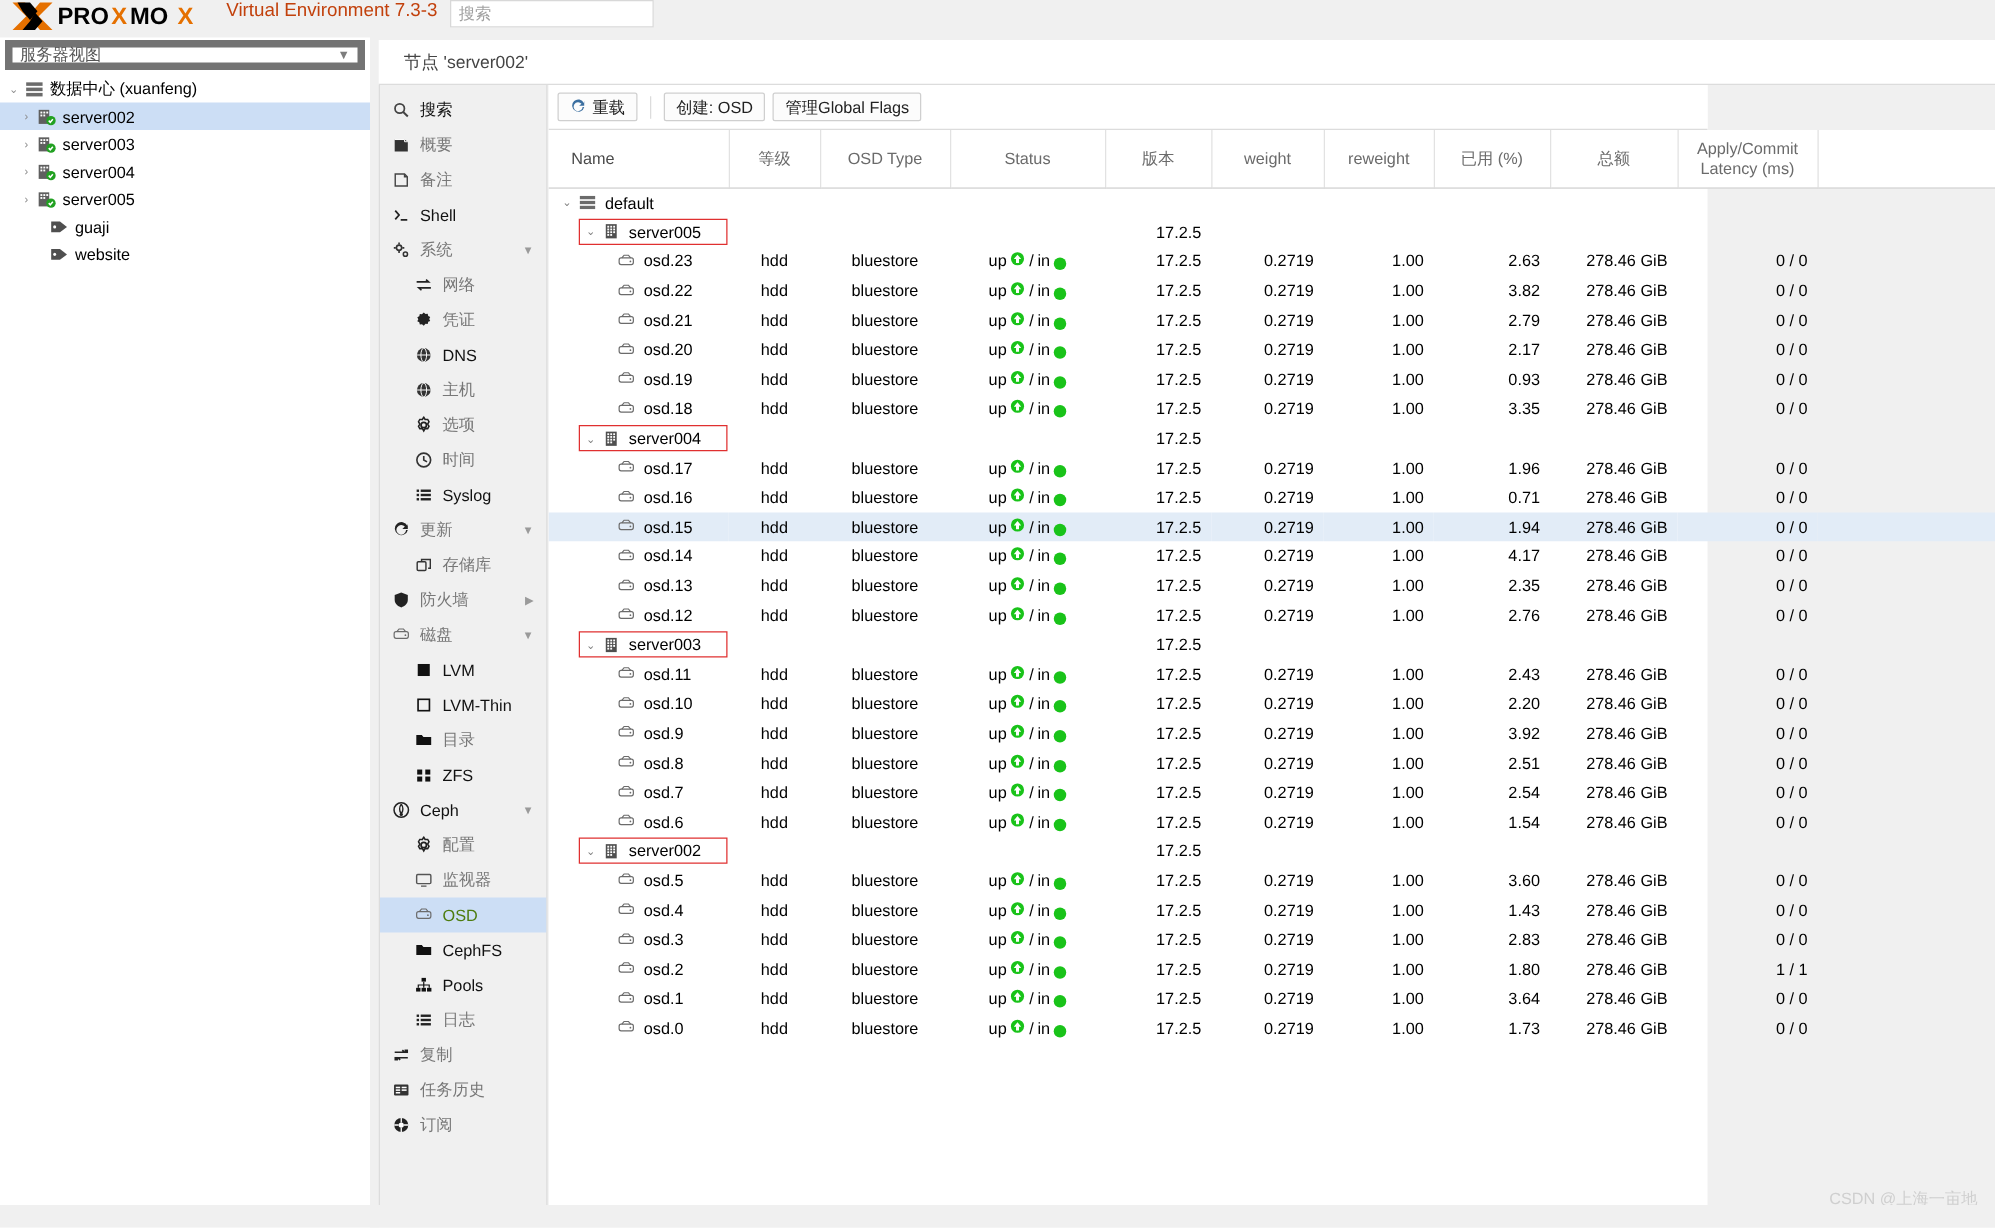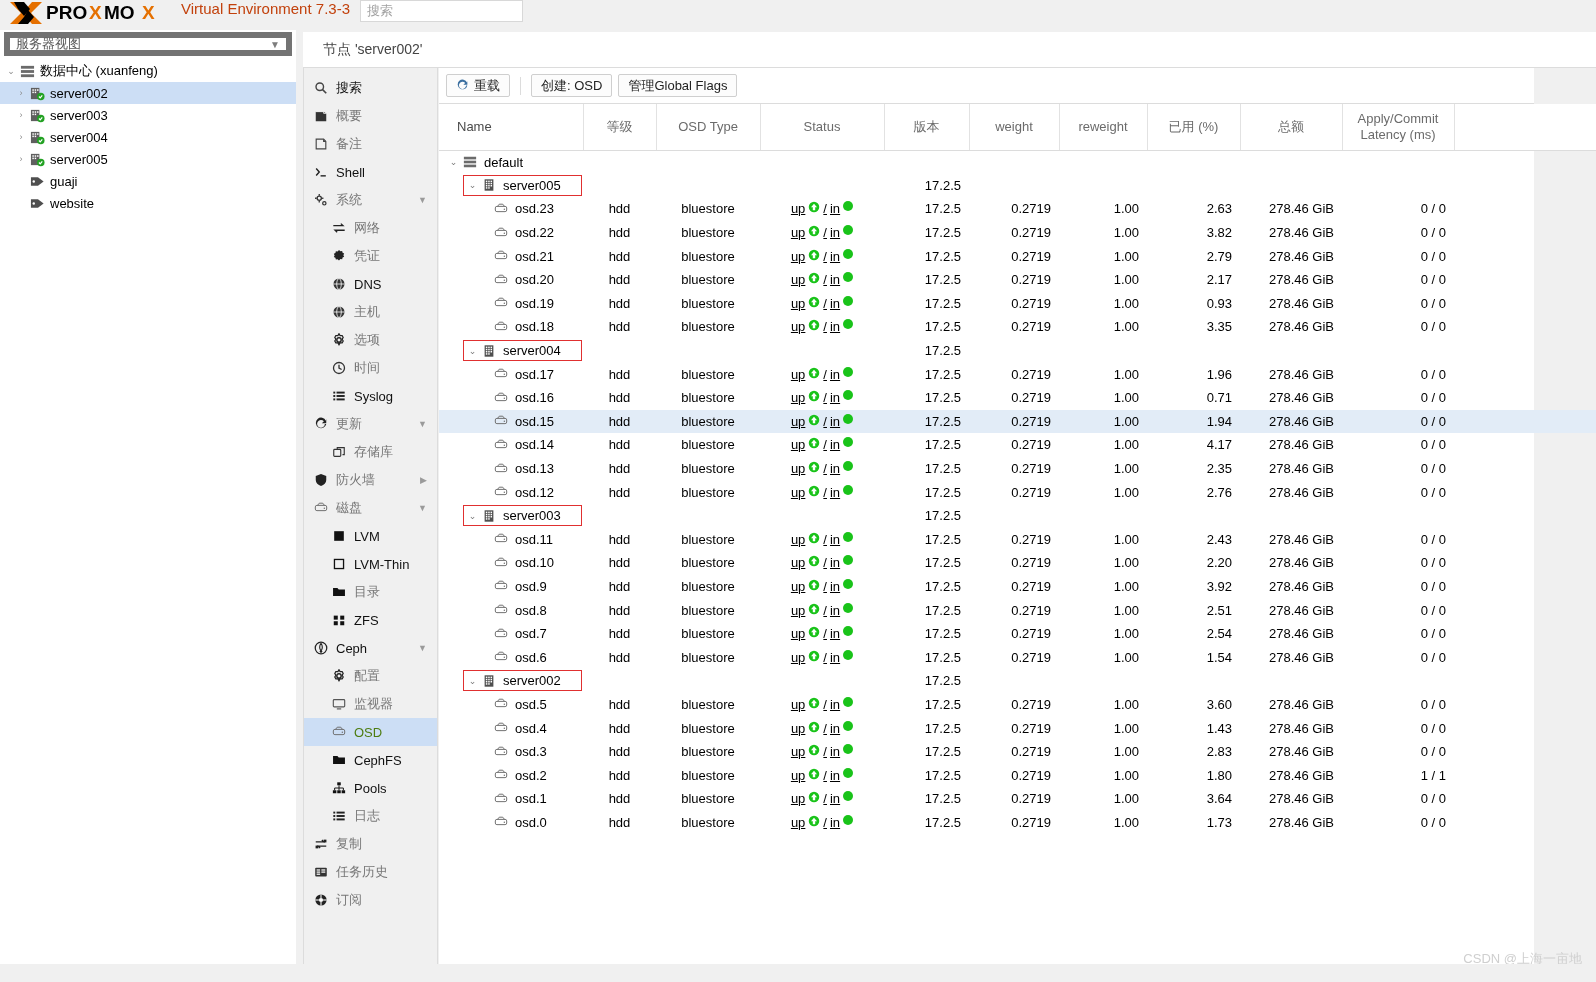--- a/index.html
+++ b/index.html
@@ -40,21 +40,21 @@
   .tree { position:absolute; left:0; top:30px; width:296px; }
   .tree-row {
     height:22px; display:flex; align-items:center; font-size:13px; color:#000;
     padding-left:4px; white-space:nowrap;
   }
   .tree-row.sel { background:#ccdef5; }
   .tree-arrow { width:14px; text-align:center; color:#8a8a8a; font-size:9px; flex:0 0 14px; }
   .tree-ic { width:19px; flex:0 0 19px; display:flex; align-items:center; justify-content:center; }
   .tree-row .lbl { margin-left:3px; }
   .indent1 { padding-left:14px; }
-  .indent2 { padding-left:14px; }
+  .indent2 { padding-left:24px; }
 
   
   .navcol {
     position:absolute; left:303px; top:68px; width:135px; height:896px;
     background:#f0f0f0; border-right:1px solid #dcdcdc; border-left:1px solid #dcdcdc;
     padding-top:6px;
   }
   .nav-item {
     height:28px; display:flex; align-items:center; font-size:13px; color:#777;
     padding-left:10px; position:relative; white-space:nowrap;
@@ -65,21 +65,21 @@
   .nav-item .nic { width:20px; flex:0 0 20px; display:flex; align-items:center; }
   .nav-item .ntxt { margin-left:2px; }
   .nav-item .narrow { position:absolute; right:10px; color:#9a9a9a; font-size:9px; }
 
   
   .nodehdr {
     position:absolute; left:303px; top:32px; width:1293px; height:36px;
     background:#fff; border-bottom:1px solid #dcdcdc; display:flex; align-items:center;
     padding-left:20px; font-size:14px; color:#444;
   }
-  .content { position:absolute; left:439px; top:68px; width:1095px; height:896px; background:#fff; }
+  .content { position:absolute; left:439px; top:68px; width:927px; height:896px; background:#fff; }
   .toolbar {
     height:36px; border-bottom:1px solid #dcdcdc; display:flex; align-items:center;
     padding-left:7px; gap:6px; background:#fff;
   }
   .btn {
     height:23px; border:1px solid #cfcfcf; background:#fcfcfc; border-radius:2px;
     font-size:13px; color:#222; display:inline-flex; align-items:center; padding:0 9px;
     cursor:pointer;
   }
   .btn .bic { margin-right:5px; display:flex; align-items:center; }
@@ -104,21 +104,21 @@
   .namecell { display:flex; align-items:center; }
   .tarrow { width:13px; flex:0 0 13px; color:#7a7a7a; font-size:9px; text-align:center; }
   .tic { width:20px; flex:0 0 20px; display:flex; align-items:center; justify-content:center; }
   .tname { margin-left:4px; }
   .hostbox {
     display:inline-flex; align-items:center; border:1px solid #e03030;
     padding:2px 20px 2px 2px; margin-left:-2px;
   }
   .lvl-host { padding-left:18px; }
   .lvl-osd  { padding-left:44px; }
-  .status-wrap { display:inline-flex; align-items:flex-start; gap:3px; justify-content:center;text-decoration:underline; }
+  .status-wrap { display:inline-flex; align-items:flex-end; gap:3px; justify-content:center; }
   .status-wrap .t { color:#000; }
   .dot { width:10px; height:10px; border-radius:50%; background:#19c319; display:inline-block; }
 
   .watermark {
     position:absolute; right:14px; bottom:14px; color:#cfcfcf; font-size:13px;margin-left:28px;
   }
   .botstrip { position:absolute; left:0; bottom:0; width:1596px; height:18px; background:#f0f0f0; }
   .leftstrip { position:absolute; left:296px; top:30px; width:7px; height:952px; background:#f0f0f0; }
 </style>
 </head>

